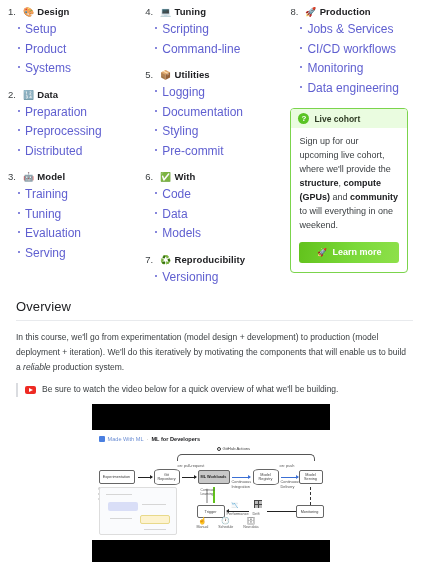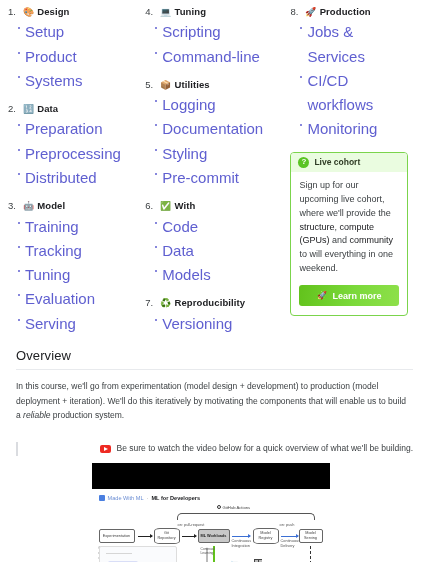--- a/index.html
+++ b/index.html
@@ -33,21 +33,21 @@
     margin-bottom: 2px;
     line-height: 1.25;
   }
   .sec-num { color: #3c4043; font-size: 9.5px; min-width: 12px; }
   .sec-emoji { font-size: 9px; }
   .sec-title { font-weight: bold; color: #202124; font-size: 9.5px; letter-spacing: .1px; }
 
   .links { list-style: none; margin: 0; padding: 0 0 0 17px; }
   .links li {
     position: relative;
-    font-size: 15px;
+    font-size: 12px;
     line-height: 1.62;
     color: #5f5fd0;
     cursor: pointer;
   }
   .links li::before {
     content: "";
     position: absolute;
     left: -7px;
     top: 7px;
     width: 2px;
@@ -85,21 +85,21 @@
     line-height: 1;
   }
   .callout-title { font-size: 8.5px; font-weight: bold; color: #2e3b24; }
   .callout-body { padding: 7px 8px 9px 8px; }
   .callout-body p {
     margin: 0;
     font-size: 9px;
     line-height: 1.55;
     color: #3c4043;
   }
-  .callout-body b { font-weight: normal; color: #202124; }
+  .callout-body b { font-weight: bold; color: #202124; }
   .learn-btn {
     margin-top: 9px;
     display: flex;
     align-items: center;
     justify-content: center;
     gap: 5px;
     background: linear-gradient(100deg, #62c21c 0%, #7bd93a 55%, #8ee04a 100%);
     color: #ffffff;
     font-size: 9px;
     font-weight: bold;
@@ -127,25 +127,24 @@
     font-size: 8.5px;
     line-height: 1.72;
     color: #3c4043;
   }
   .ov-text i { font-style: italic; }
 
   .note {
     display: flex;
     align-items: center;
     gap: 6px;
-    margin-top: 19px;
+    margin-top: 9px;
     padding-left: 7px;
     border-left: 2px solid #dadce0;
     min-height: 14px;
-    justify-content: flex-end;
   }
   .yt-icon {
     width: 11px; height: 8px;
     background: #ee2a23;
     border-radius: 2px;
     position: relative;
     flex: none;
   }
   .yt-icon::after {
     content: "";
@@ -353,21 +352,20 @@
     </div>
 
     <div class="section">
       <div class="sec-head">
         <span class="sec-num">3.</span>
         <span class="sec-emoji">🤖</span>
         <span class="sec-title">Model</span>
       </div>
       <ul class="links">
         <li>Training</li>
-        <li>Tracking</li>
         <li>Tuning</li>
         <li>Evaluation</li>
         <li>Serving</li>
       </ul>
     </div>
   </div>
 
   <div class="col col-2">
     <div class="section">
       <div class="sec-head">
@@ -424,20 +422,21 @@
     <div class="section">
       <div class="sec-head">
         <span class="sec-num">8.</span>
         <span class="sec-emoji">🚀</span>
         <span class="sec-title">Production</span>
       </div>
       <ul class="links">
         <li>Jobs &amp; Services</li>
         <li>CI/CD workflows</li>
         <li>Monitoring</li>
+        <li>Data engineering</li>
       </ul>
     </div>
 
     <div class="callout">
       <div class="callout-head">
         <span class="q-icon">?</span>
         <span class="callout-title">Live cohort</span>
       </div>
       <div class="callout-body">
         <p><span>Sign up for our upcoming live cohort, where we'll provide the </span><b>structure</b><span>, </span><b>compute (GPUs)</b><span> and </span><b>community</b><span> to will everything in one weekend.</span></p>

